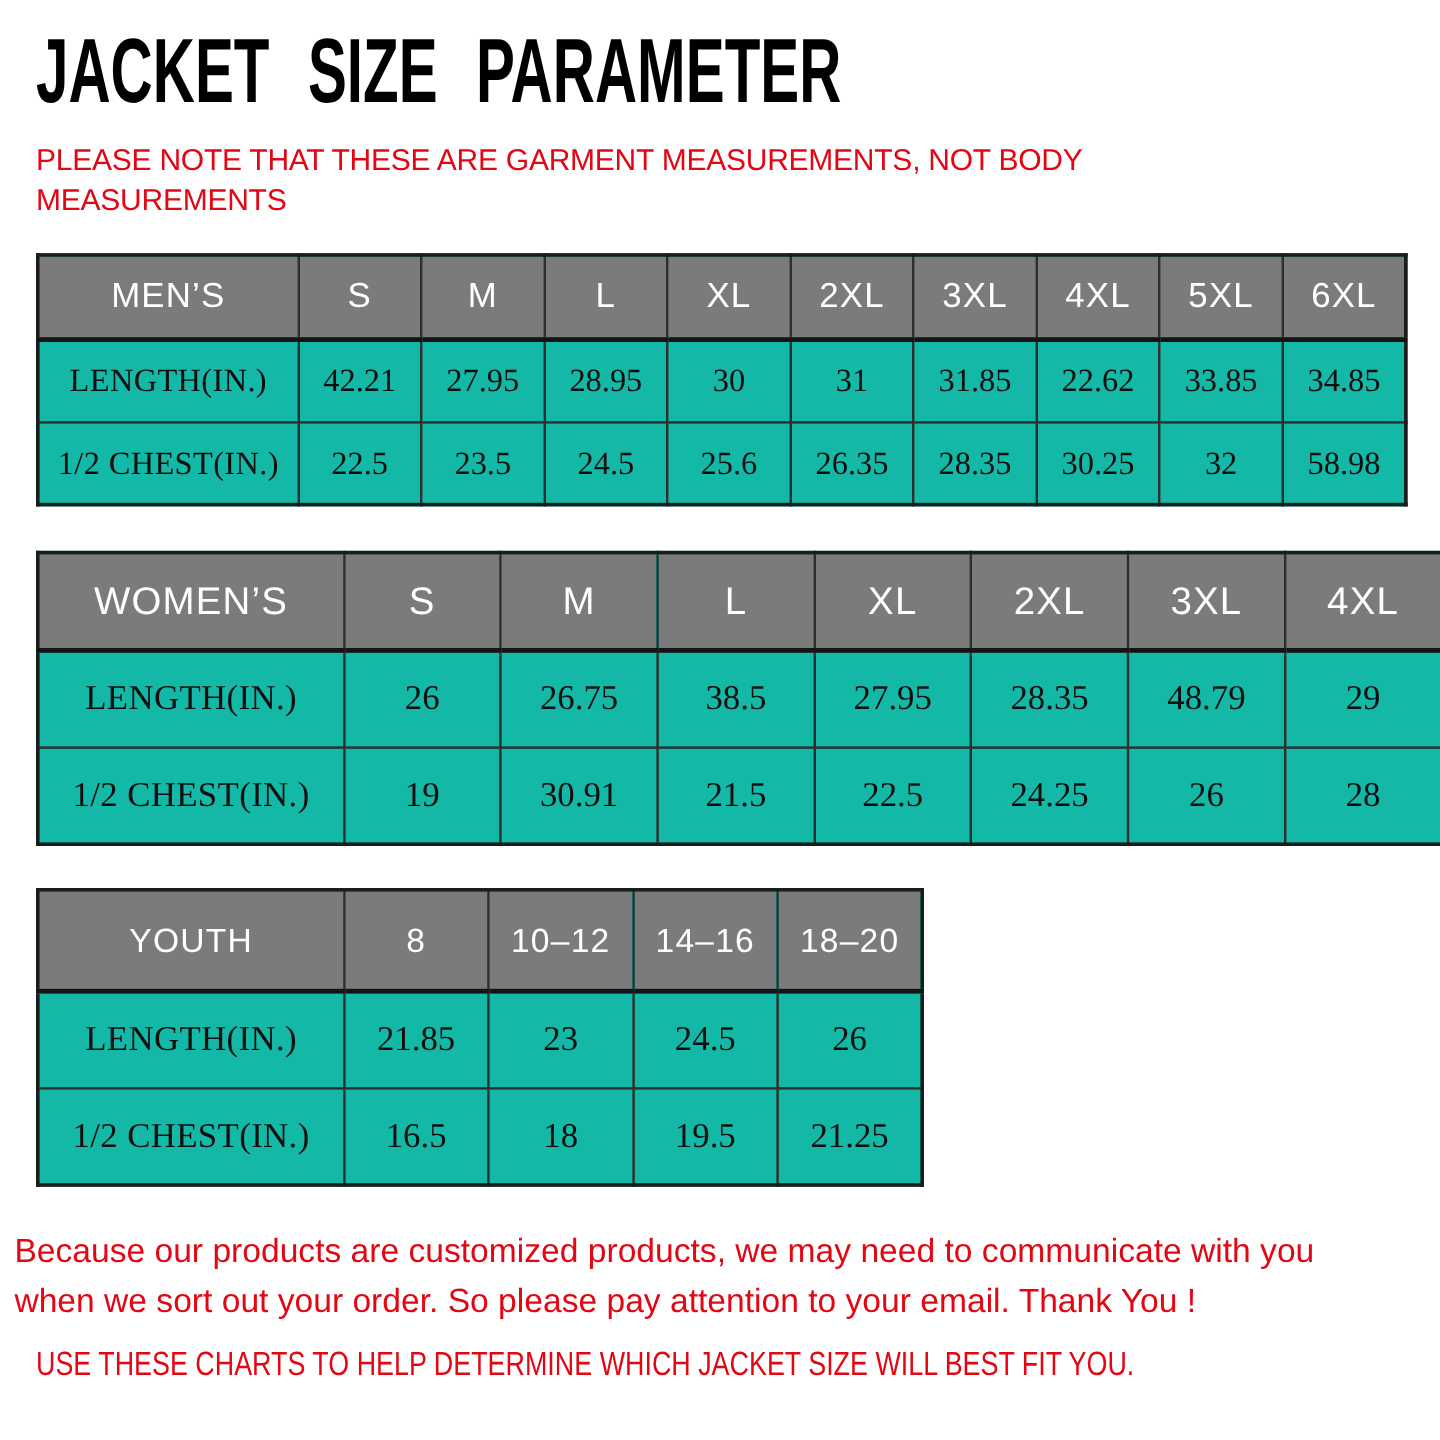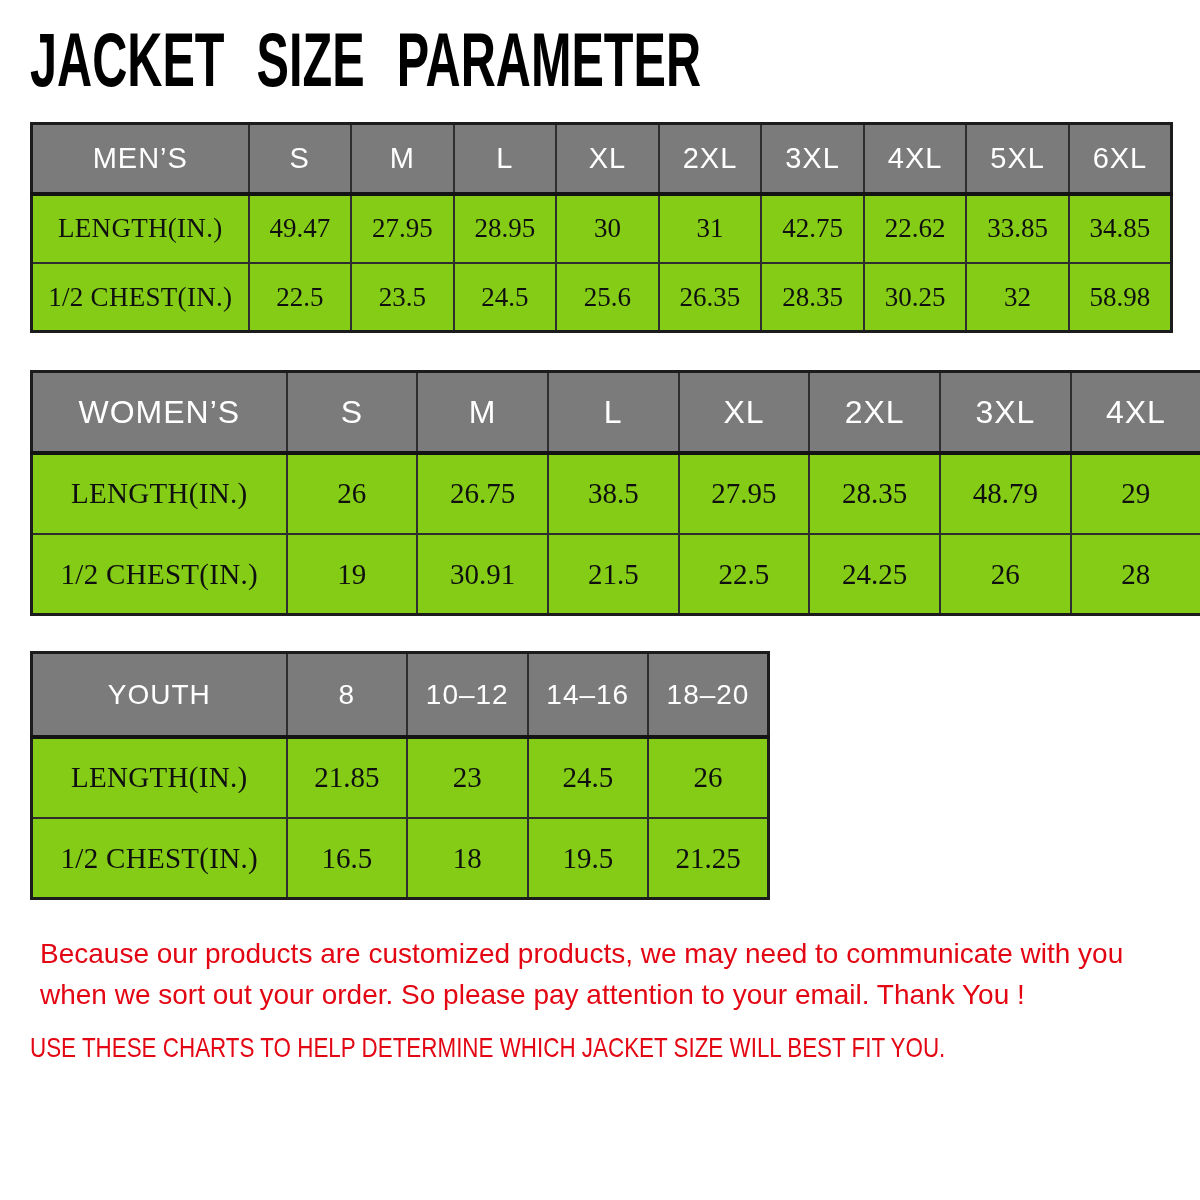--- a/index.html
+++ b/index.html
@@ -30,21 +30,21 @@
     margin:24px 0 0 30px;width:905px;
     color:var(--accent-red);
     font-size:25px;line-height:1.3;font-weight:400;
     letter-spacing:-0.2px;
   }
 
   #tables{margin-left:30px;}
   table.size-table{
     border-collapse:collapse;table-layout:fixed;
     border:3px solid var(--border-dark);
-    background:#84cc16;
+    background:#14b8a6;
   }
   .size-table th,.size-table td{
     border:2px solid var(--border-inner);
     text-align:center;vertical-align:middle;
     padding:0;
     overflow:hidden;white-space:nowrap;
   }
   .size-table th{
     background:var(--header-gray);
     color:#ffffff;font-weight:400;letter-spacing:1px;
@@ -62,36 +62,37 @@
   .table-1 col.label-col{width:255px;}
   .table-1 th{height:81px;font-size:32px;}
   .table-1 td{height:81px;font-size:29px;}
 
   .table-2{width:740px;margin-top:35px;}
   .table-2 col.label-col{width:255px;}
   .table-2 th{height:84px;font-size:28px;}
   .table-2 td{height:81px;font-size:29px;}
 
   .footer-note{
-    margin:34px 0 0 40px;width:1150px;
+    margin:34px 0 0 12px;width:1150px;
     color:var(--accent-red);
     font-size:28px;line-height:1.45;font-weight:400;
   }
   .footer-advice{
     margin:16px 0 0 30px;
     color:var(--accent-red);
     font-size:28px;font-weight:400;white-space:nowrap;
     transform:scaleX(0.80);transform-origin:left top;
   }
 </style>
 </head>
 <body>
 
 <div class="page">
   <h1 class="title">JACKET SIZE PARAMETER</h1>
+  <p class="subtitle">PLEASE NOTE THAT THESE ARE GARMENT MEASUREMENTS, NOT BODY MEASUREMENTS</p>
 
   <div id="tables">
       <table class="size-table table-0">
         <colgroup>
           <col class="label-col">
           <col>
           <col>
           <col>
           <col>
           <col>
@@ -110,26 +111,26 @@
             <th>2XL</th>
             <th>3XL</th>
             <th>4XL</th>
             <th>5XL</th>
             <th>6XL</th>
           </tr>
         </thead>
         <tbody>
           <tr>
             <td class="row-label">LENGTH(IN.)</td>
-            <td>49.47</td>
+            <td>42.21</td>
             <td>27.95</td>
             <td>28.95</td>
             <td>30</td>
             <td>31</td>
-            <td>42.75</td>
+            <td>31.85</td>
             <td>22.62</td>
             <td>33.85</td>
             <td>34.85</td>
           </tr>
           <tr>
             <td class="row-label">1/2 CHEST(IN.)</td>
             <td>22.5</td>
             <td>23.5</td>
             <td>24.5</td>
             <td>25.6</td>

